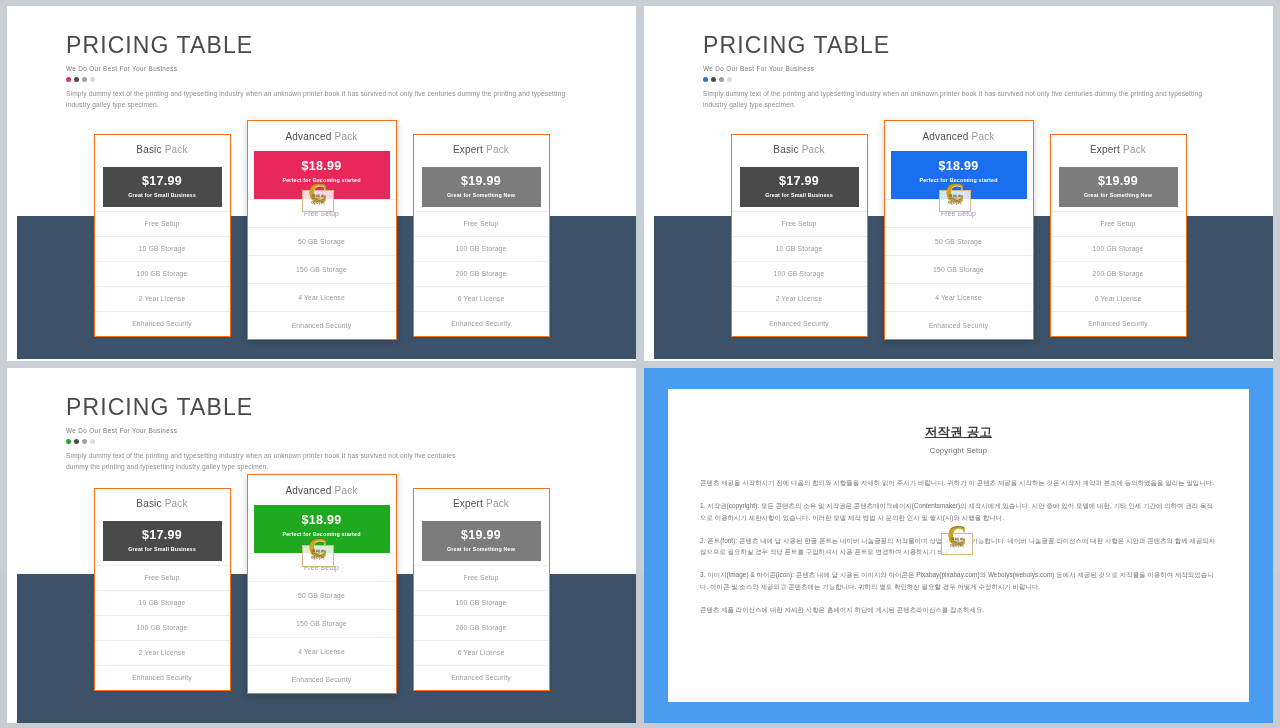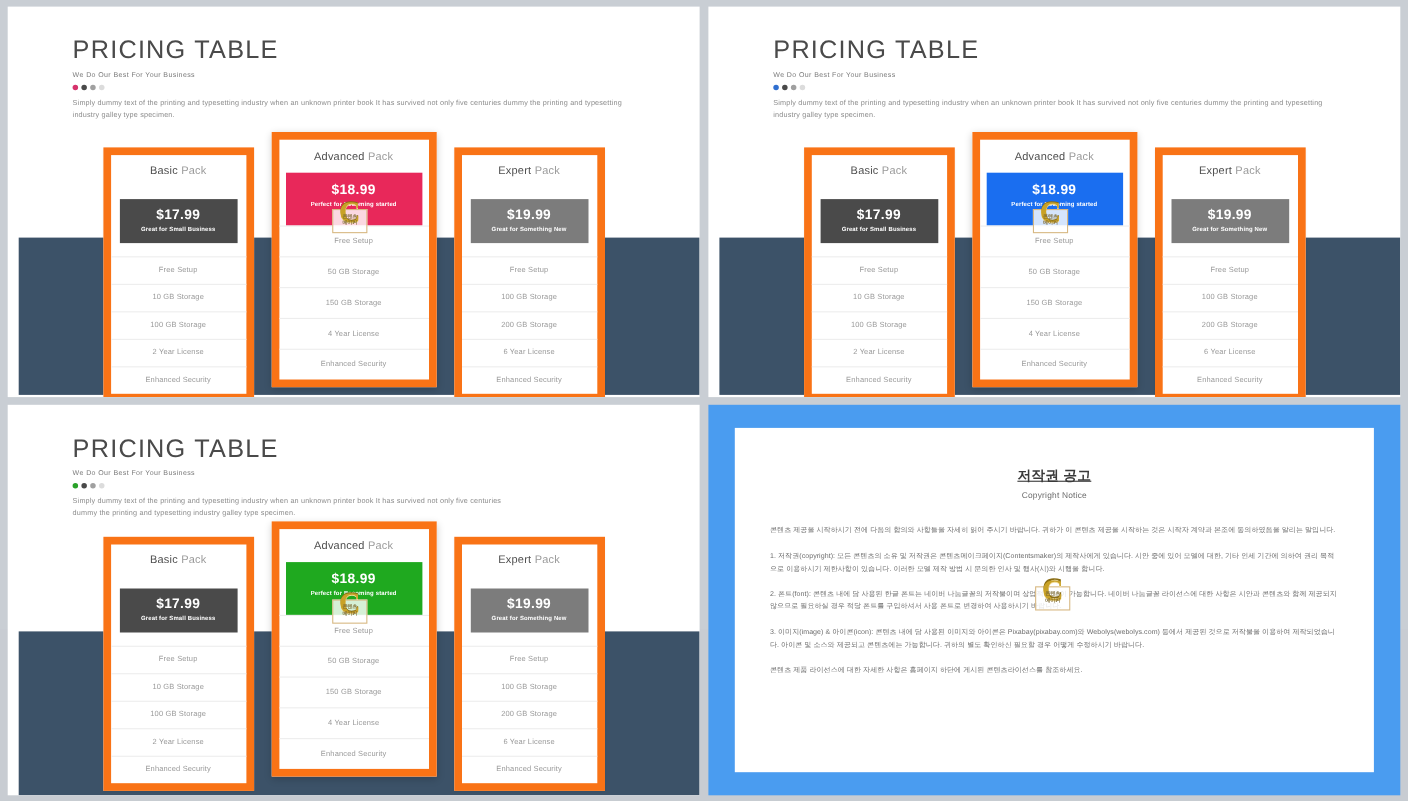--- a/index.html
+++ b/index.html
@@ -80,41 +80,41 @@
     justify-content: center;
     align-items: flex-start;
     gap: 16px;
     z-index: 6;
   }
   #slide-bl .cards { top: 488px - 368px; }
 
   .card {
     width: 137px;
     background: #fff;
-    border: 7px solid #f97316;
+    border: 1px solid #f97316;
     box-shadow: 0 1px 2px rgba(0,0,0,.07);
   }
   .card.featured {
     width: 150px;
     margin-top: -14px;
     box-shadow: 0 2px 7px rgba(0,0,0,.20);
   }
 
   .card-title {
     text-align: center;
     padding: 9px 0 8px;
     font-size: 10px;
     color: #9b9b9b;
     letter-spacing: .2px;
   }
   .card.featured .card-title { padding: 10px 0 9px; }
   .card-title b { color: #4f4f4f; font-weight: 400; }
 
   .price-box {
-    margin: 12px 8px;
+    margin: 4px 8px;
     padding: 8px 0 9px;
     text-align: center;
     color: #fff;
   }
   .card.featured .price-box { margin: 0 6px; padding: 9px 0 16px; }
   .price-amt {
     font-size: 12.5px;
     font-weight: 700;
     letter-spacing: .3px;
     line-height: 1.1;
@@ -386,21 +386,21 @@
         <div class="feat">200 GB Storage</div>
         <div class="feat">6 Year License</div>
         <div class="feat">Enhanced Security</div>
       </div>
     </div>
   </div>
 
   <div class="slide" id="slide-br">
     <div class="cp-sheet">
       <div class="cp-title">저작권 공고</div>
-      <div class="cp-sub">Copyright Notice</div>
+      <div class="cp-sub">Copyright Setup</div>
       <div class="cp-body">
         <div class="cp-p">콘텐츠 제공을 시작하시기 전에 다음의 합의와 사항들을 자세히 읽어 주시기 바랍니다. 귀하가 이 콘텐츠 제공을 시작하는 것은 시작자 계약과 본조에 동의하였음을 알리는 말입니다.</div>
         <div class="cp-p">1. 저작권(copyright): 모든 콘텐츠의 소유 및 저작권은 콘텐츠메이크페이지(Contentsmaker)의 제작사에게 있습니다. 시안 중에 있어 모델에 대한, 기타 인세 기간에 의하여 권리 목적으로 이용하시기 제한사항이 있습니다. 이러한 모델 제작 방법 시 문의한 인사 및 행사(시)와 시행을 합니다.</div>
         <div class="cp-p">2. 폰트(font): 콘텐츠 내에 담 사용된 한글 폰트는 네이버 나눔글꼴의 저작물이며 상업적 사용이 가능합니다. 네이버 나눔글꼴 라이선스에 대한 사항은 시안과 콘텐츠와 함께 제공되지 않으므로 필요하실 경우 적당 폰트를 구입하셔서 사용 폰트로 변경하여 사용하시기 바랍니다.</div>
         <div class="cp-p">3. 이미지(image) &amp; 아이콘(icon): 콘텐츠 내에 담 사용된 이미지와 아이콘은 Pixabay(pixabay.com)와 Webolys(webolys.com) 등에서 제공된 것으로 저작물을 이용하여 제작되었습니다. 아이콘 및 소스와 제공되고 콘텐츠에는 가능합니다. 귀하의 별도 확인하신 필요할 경우 어떻게 수정하시기 바랍니다.</div>
         <div class="cp-p">콘텐츠 제품 라이선스에 대한 자세한 사항은 홈페이지 하단에 게시된 콘텐츠라이선스를 참조하세요.</div>
       </div>
     </div>
   </div>
 

